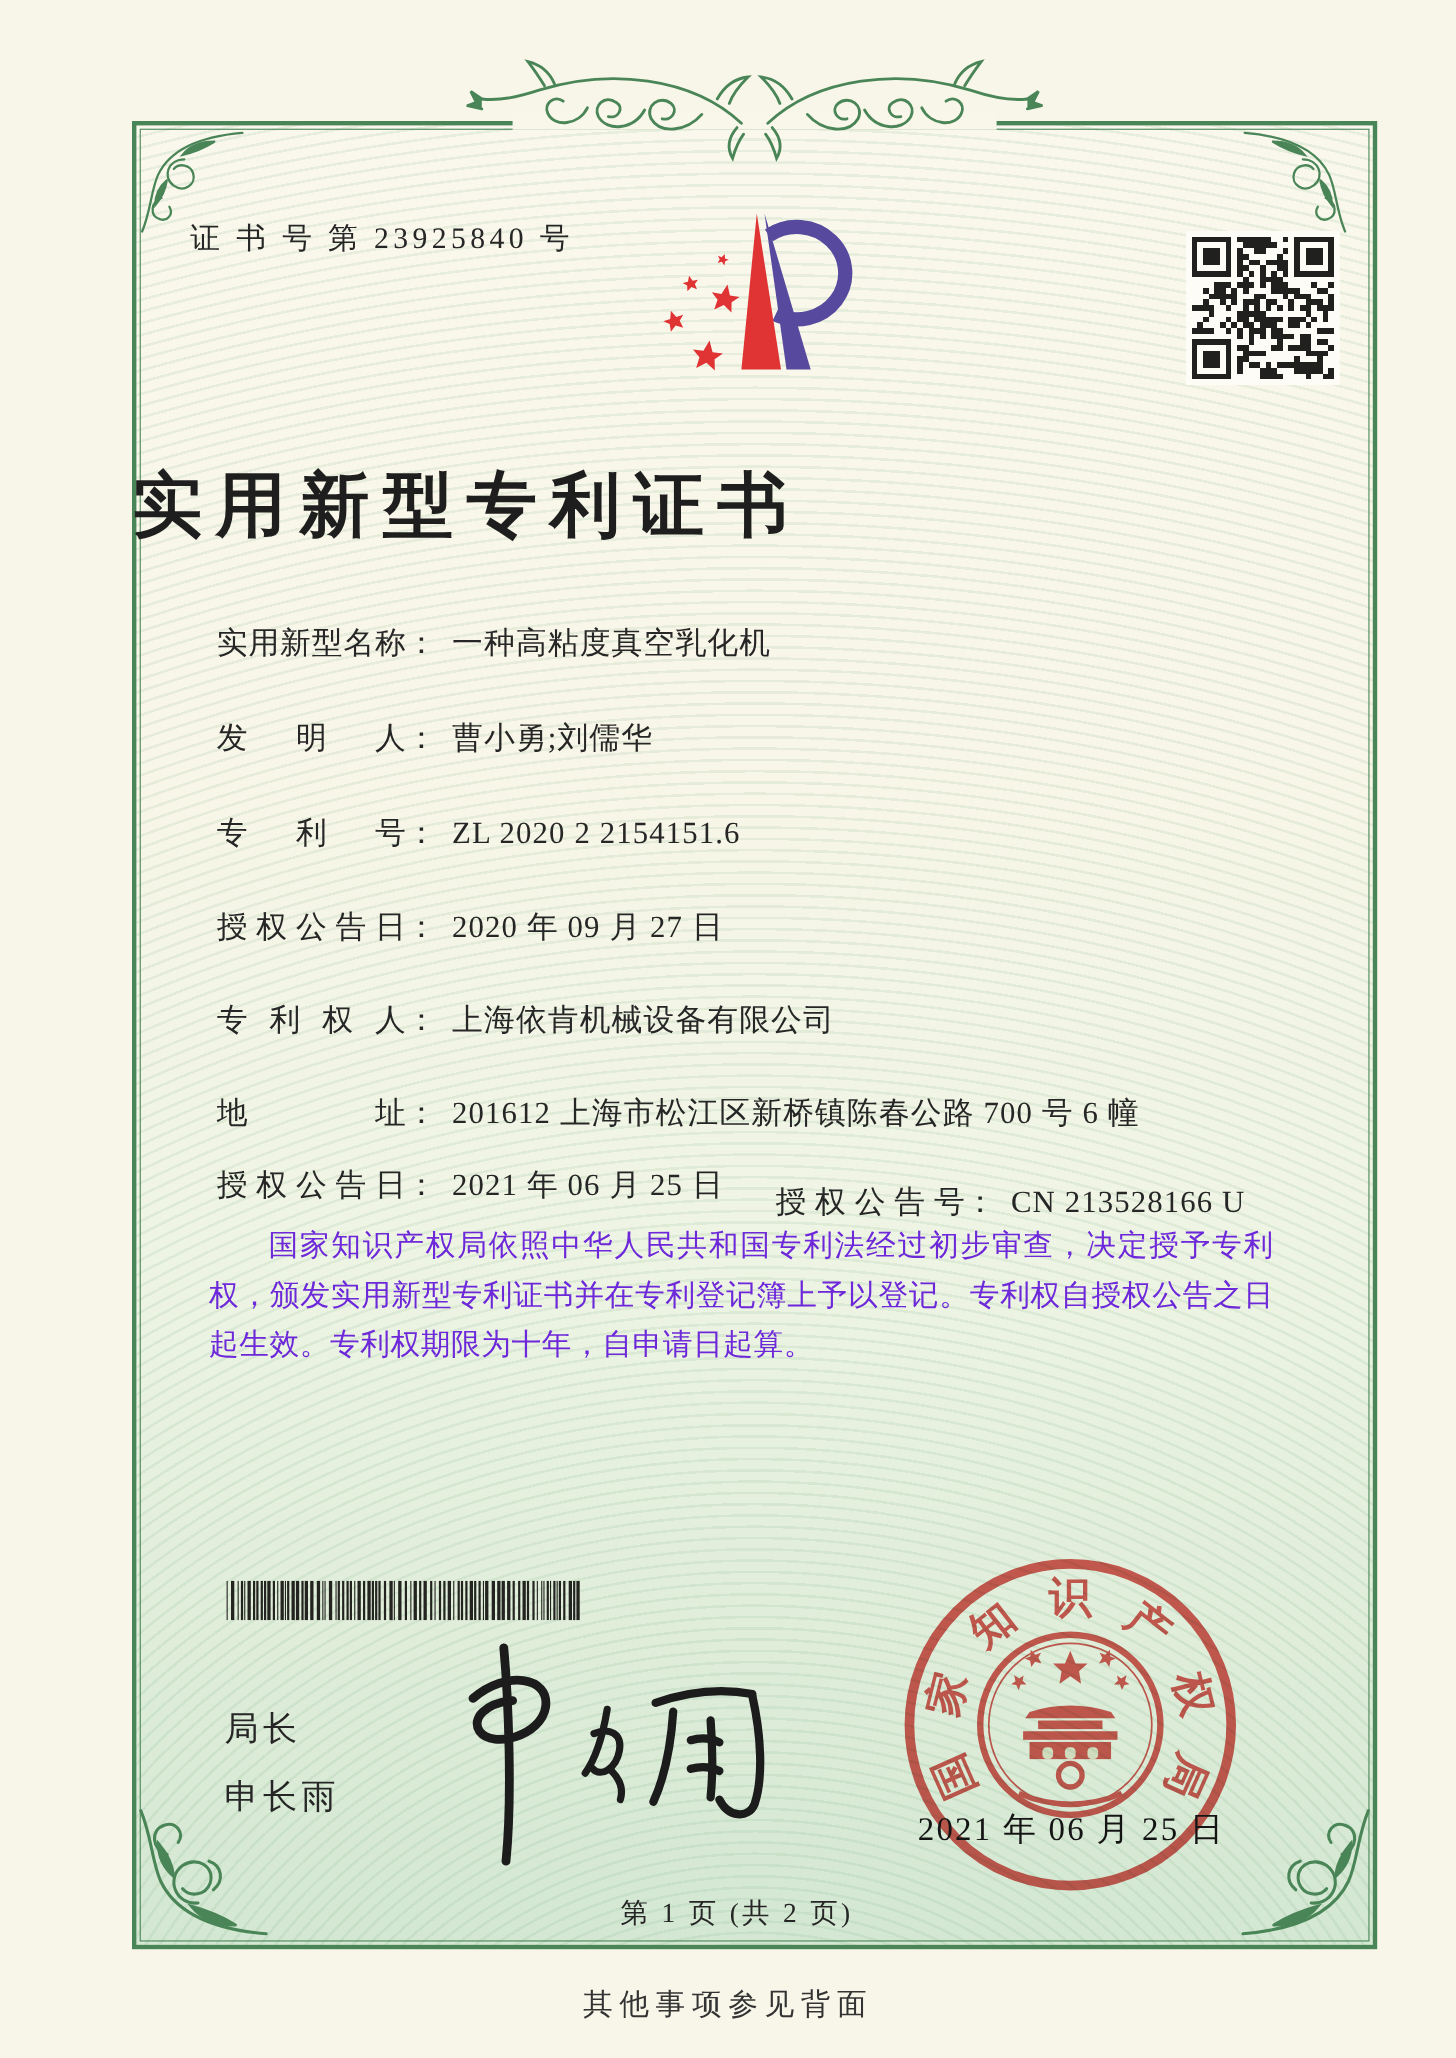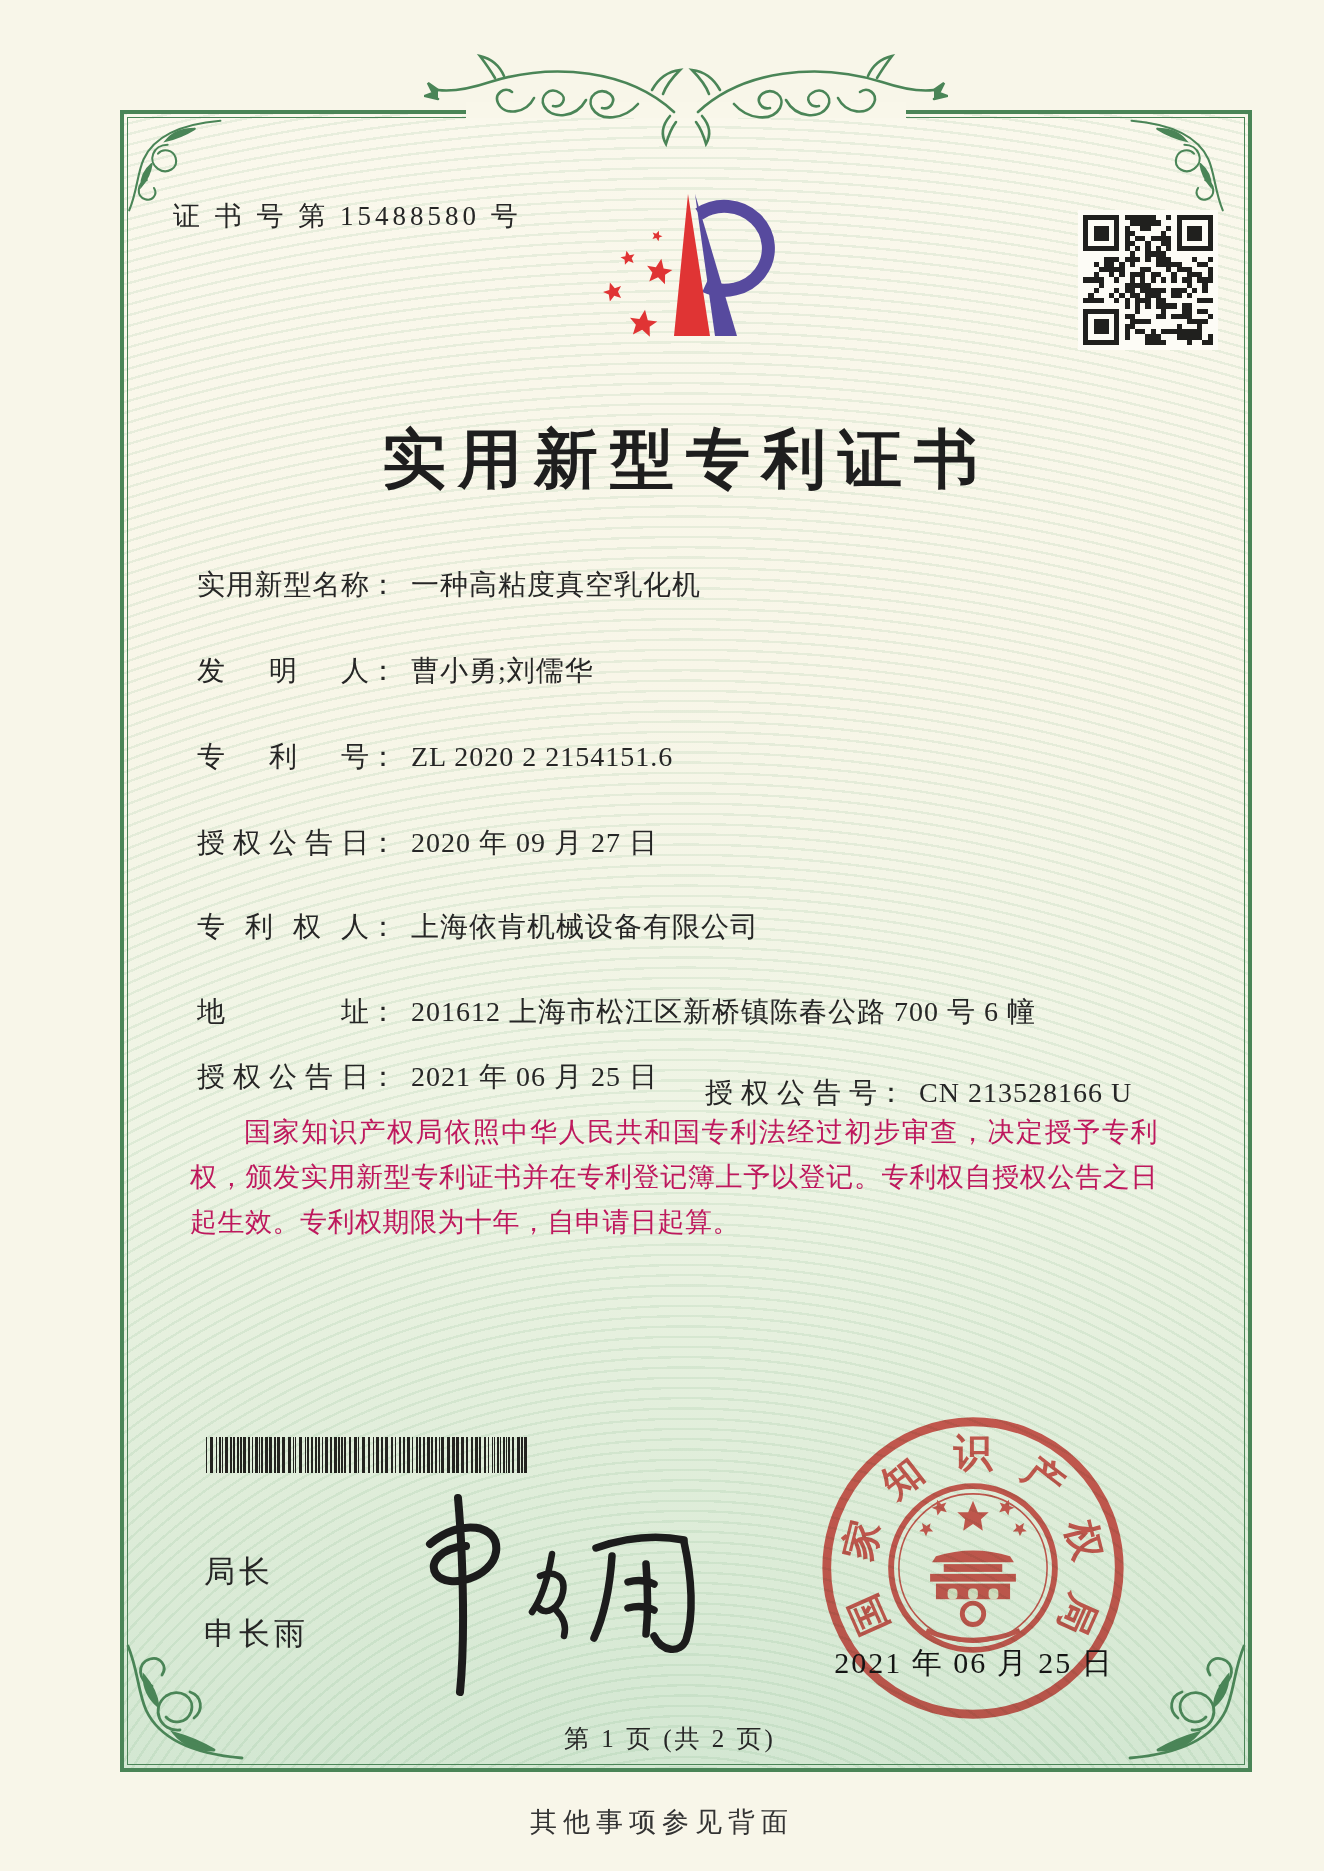--- a/index.html
+++ b/index.html
@@ -28,33 +28,33 @@
       linear-gradient(180deg,#faf8ec 0%,#f8f6e8 34%,#eef4e4 62%,#ddecd8 86%,#d3e7d2 100%);
   }
   .frame::before{
     content:"";position:absolute;inset:3px;border:1px solid var(--green);pointer-events:none;
   }
   .abs{position:absolute;}
   .cert-no{left:173px;top:198px;font-size:27px;letter-spacing:4px;}
   .qr{left:1078px;top:210px;width:140px;height:140px;}
   .logo{left:595px;top:186px;width:200px;height:154px;}
   .title{
-    left:120px;top:416px;width:1132px;text-align:center;
+    left:120px;top:416px;width:1132px;text-align:left;
     font-size:64px;font-weight:700;letter-spacing:12px;color:#1e1e1e;
   }
   .field-row{left:197px;width:980px;font-size:28px;white-space:nowrap;}
   .flabel{
     display:inline-block;width:172px;vertical-align:top;
     text-align:justify;text-align-last:justify;
   }
   .fcolon{display:inline-block;margin-right:14px;}
   .fvalue{letter-spacing:1px;}
   .field-right{position:absolute;left:508px;top:0;margin-top:16px;}
   .paras{left:190px;top:1110px;width:968px;font-size:27px;line-height:45px;
-    text-align:justify;color:#be185d;letter-spacing:0.5px;}
+    text-align:justify;color:#6d28d9;letter-spacing:0.5px;}
   .paras p{margin:0;text-indent:2em;}
   .barcode{left:204px;top:1437px;width:330px;height:36px;}
   .director-title{left:204px;top:1551px;font-size:31px;letter-spacing:4px;}
   .director-name{left:204px;top:1613px;font-size:31px;letter-spacing:4px;}
   .sign{left:400px;top:1482px;width:300px;height:220px;}
   .seal{left:817px;top:1412px;width:312px;height:312px;mix-blend-mode:multiply;opacity:.93;}
   .seal-date{left:828px;top:1643px;width:292px;text-align:center;font-size:30px;
     letter-spacing:2px;color:#141414;}
   .page-ind{left:120px;top:1722px;width:1100px;text-align:center;font-size:25px;letter-spacing:3px;}
   .back-note{left:96px;top:1804px;width:1132px;text-align:center;font-size:27px;letter-spacing:6px;color:#333;}
@@ -124,21 +124,21 @@
     <g stroke="#4a8557" stroke-width="2.8" fill="none" stroke-linecap="round">
       <path d="M118,6 C70,10 36,24 22,54 C14,72 14,94 4,118"></path>
       <path d="M56,34 c-20,-2 -30,22 -14,34 c13,9 30,-1 25,-16 c-4,-11 -18,-13 -25,-5"></path>
       <path d="M28,78 c-14,4 -16,23 -2,27 c10,3 18,-7 12,-16"></path>
       <path d="M90,14 q-26,0 -40,17 q22,-6 40,-17" fill="#4a8557"></path>
       <path d="M34,58 q-14,12 -14,30 q12,-14 14,-30" fill="#4a8557"></path>
       <path d="M70,46 c10,8 8,22 -4,26"></path>
     </g>
   </svg>
 
-  <div class="abs cert-no">证 书 号 第 15488580 号</div>
+  <div class="abs cert-no">证 书 号 第 23925840 号</div>
 
   <svg class="abs logo" viewBox="0 0 200 154">
     <defs>
       <polygon id="star5" points="0,-10 2.9,-3.1 9.5,-3.1 4.8,1.2 5.9,8.1 0,4 -5.9,8.1 -4.8,1.2 -9.5,-3.1 -2.9,-3.1"></polygon>
     </defs>
     <path d="M104,28 A44,42 0 1 1 110,100" fill="none" stroke="#574a9e" stroke-width="13"></path>
     <polygon points="100,8 142,150 120,150" fill="#574a9e"></polygon>
     <polygon points="93,8 115,150 79,150" fill="#e03434"></polygon>
     <g fill="#e03434">
       <use href="#star5" transform="translate(62,50) scale(0.55) rotate(20)"></use>

